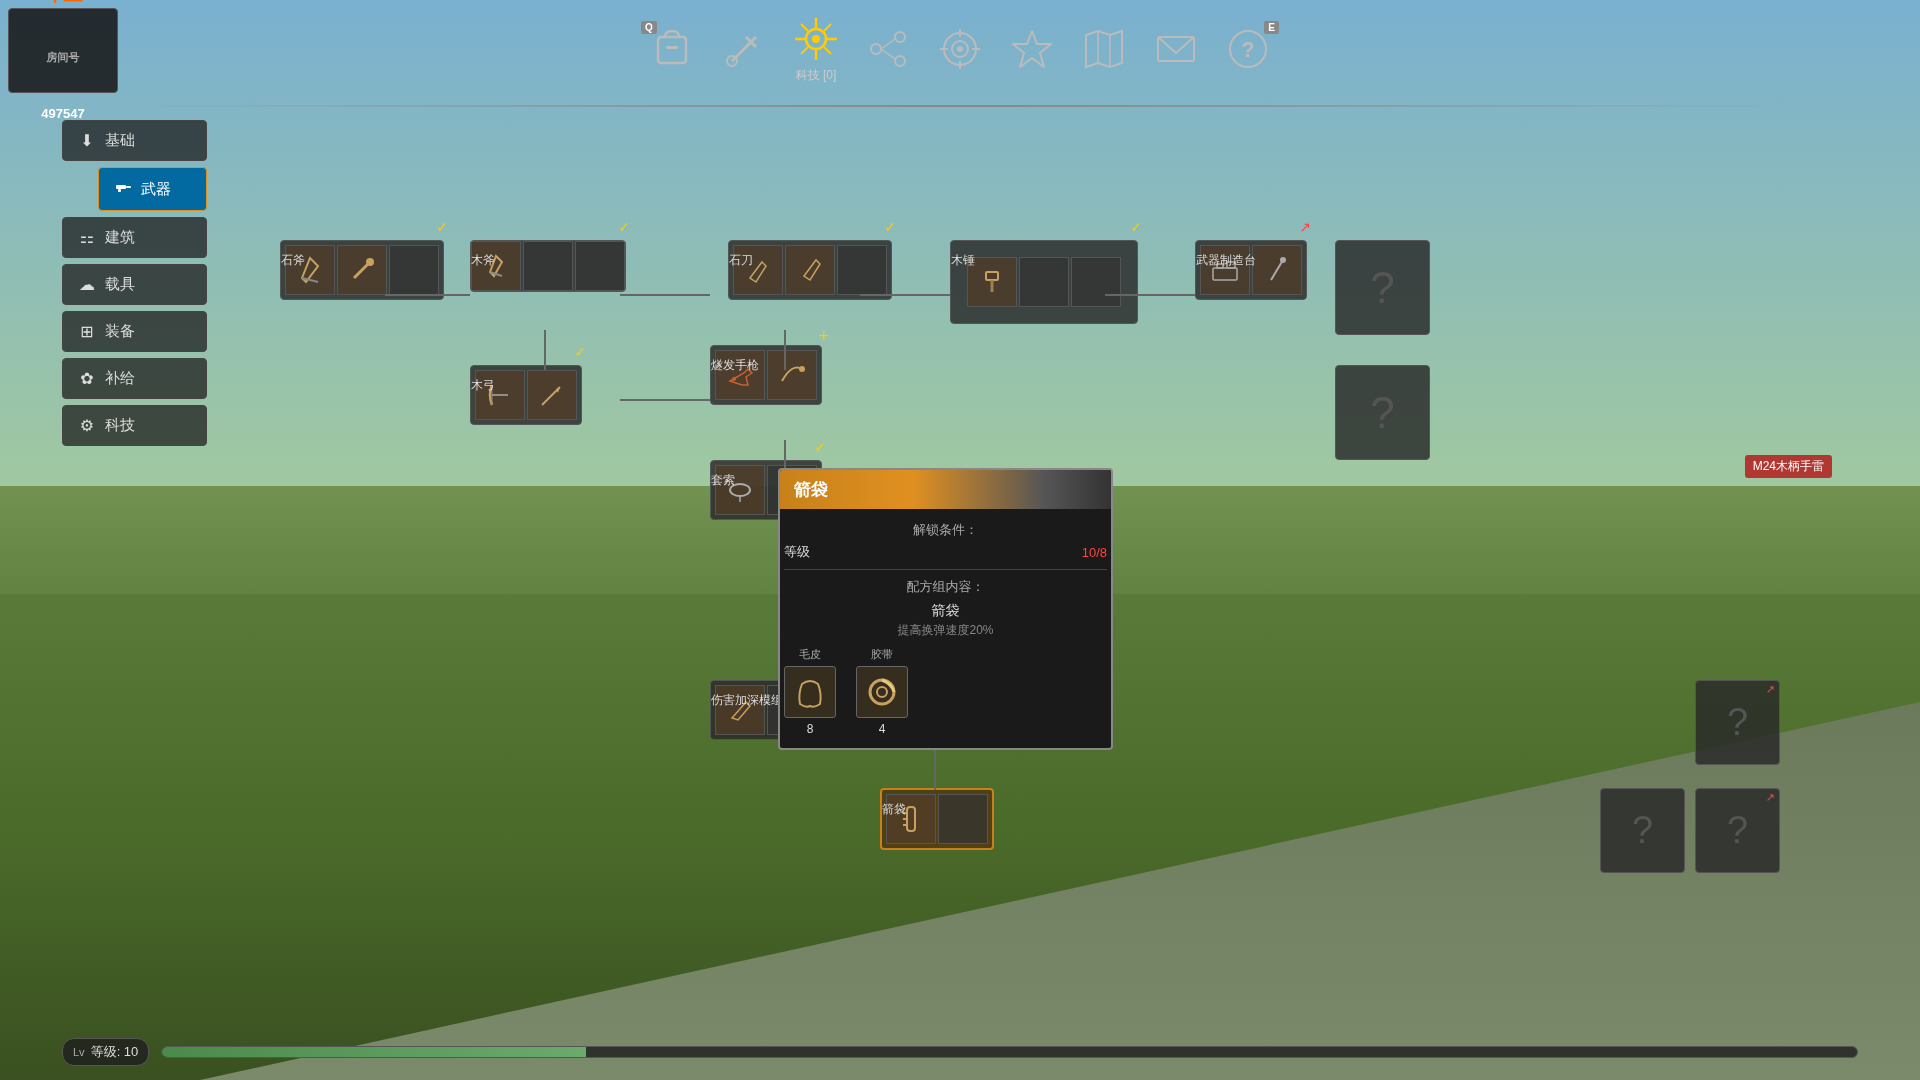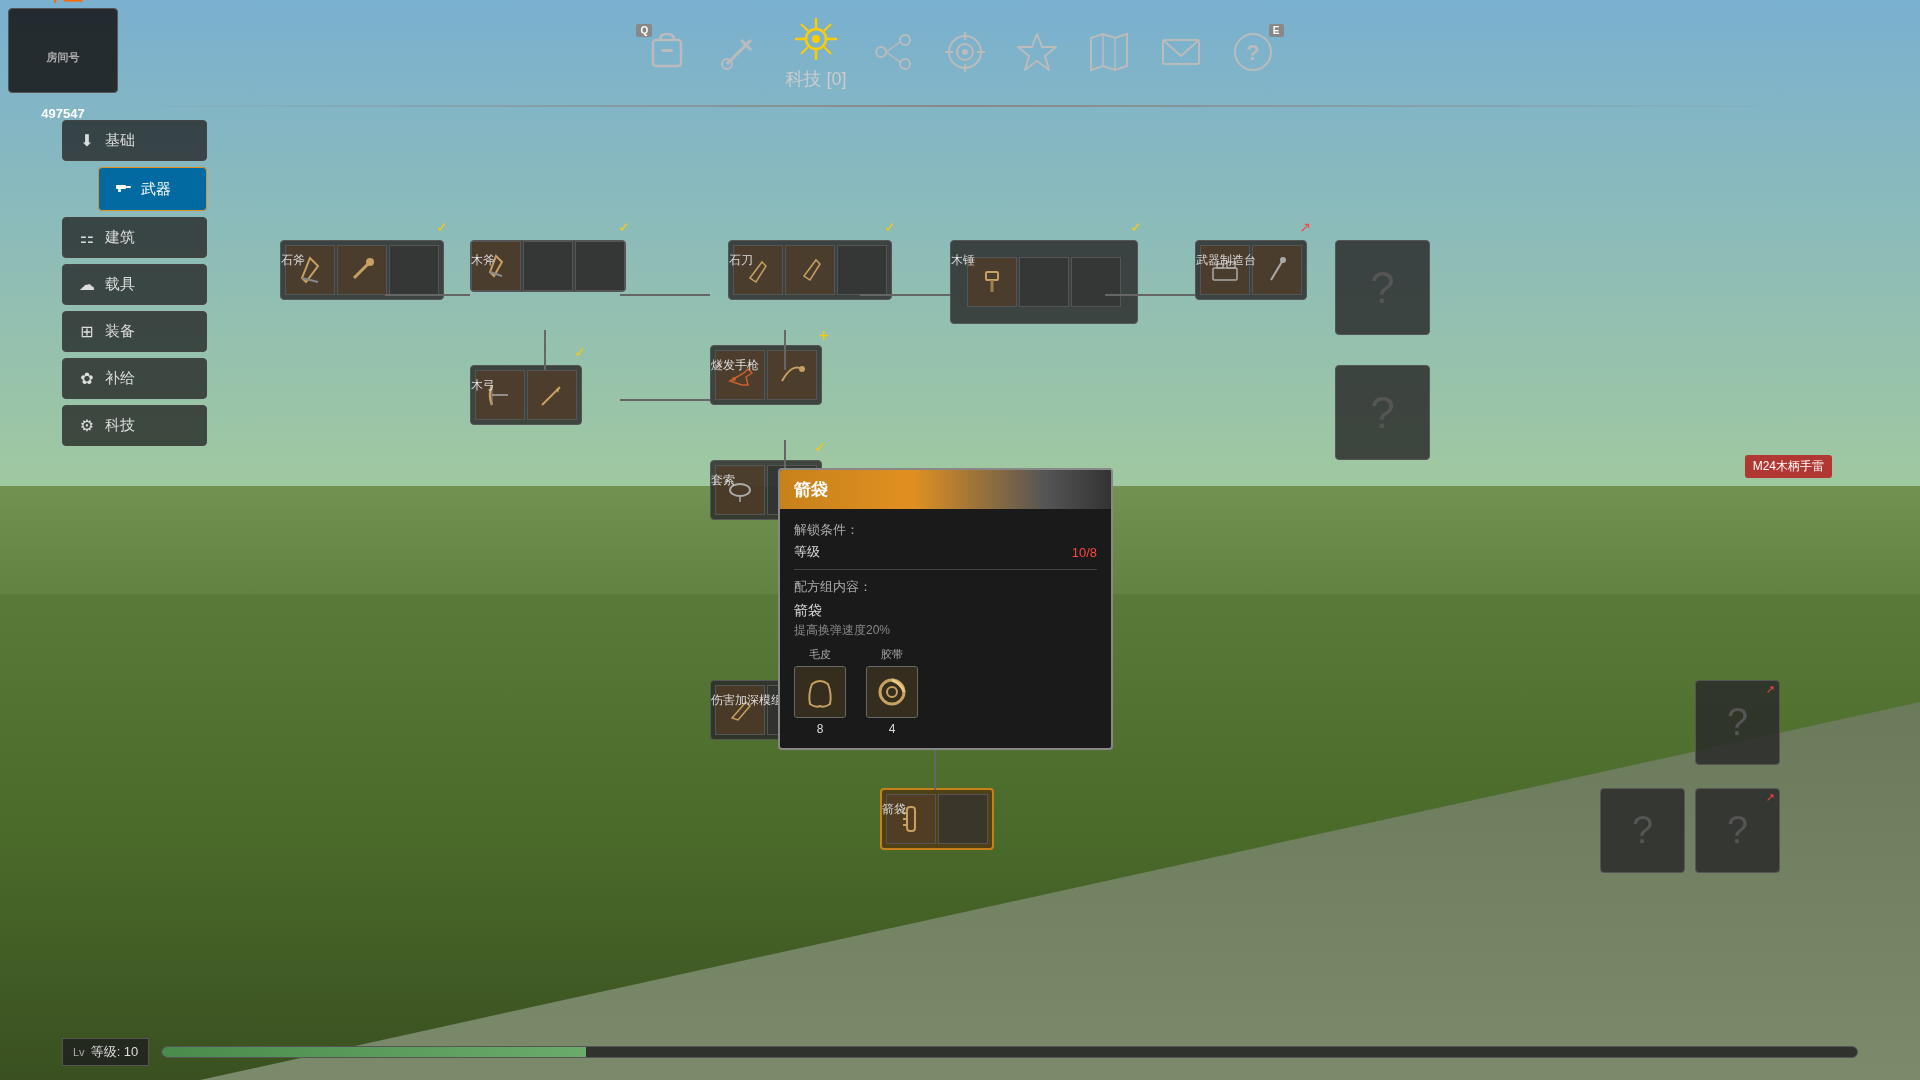--- a/index.html
+++ b/index.html
@@ -106,21 +106,21 @@
       align-items: center;
       justify-content: center;
       font-size: 28px;
       color: #ddd;
       position: relative;
     }
     .nav-icon.active {
       color: #ffcc00;
     }
     .nav-label {
-      font-size: 18px;
+      font-size: 12px;
       color: #ccc;
       margin-top: 2px;
     }
     .nav-key {
       position: absolute;
       top: -2px;
       left: -5px;
       background: #888;
       color: #fff;
       font-size: 10px;
@@ -247,21 +247,22 @@
       z-index: 50;
     }
     .tooltip-header {
       background: linear-gradient(90deg, #c8811a, #e09020, #555 80%, #333);
       padding: 8px 14px;
       font-size: 17px;
       color: #fff;
       font-weight: bold;
     }
     .tooltip-body {
-      padding: 12px 14px;
+      padding: 12px 4px;
+      text-align: center;
     }
     .tooltip-section-title {
       font-size: 13px;
       color: #aaa;
       margin-bottom: 4px;
     }
     .tooltip-row {
       display: flex;
       align-items: center;
       justify-content: space-between;
@@ -340,21 +341,21 @@
       right: 62px;
       height: 40px;
       display: flex;
       align-items: center;
       gap: 12px;
     }
     .level-badge {
       background: rgba(30,30,30,0.8);
       border: 1px solid #555;
       padding: 4px 10px;
-      border-radius: 0;
+      border-radius: 12px;
       color: #ddd;
       font-size: 13px;
       display: flex;
       align-items: center;
       gap: 6px;
     }
     .lv-label {
       font-size: 11px;
       color: #aaa;
     }

